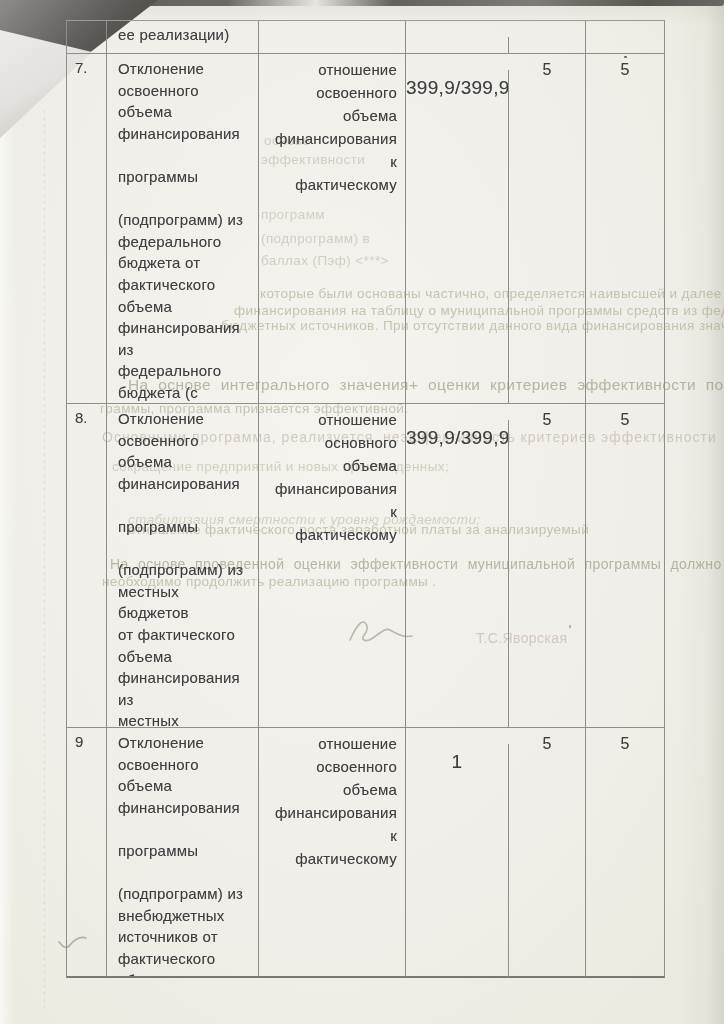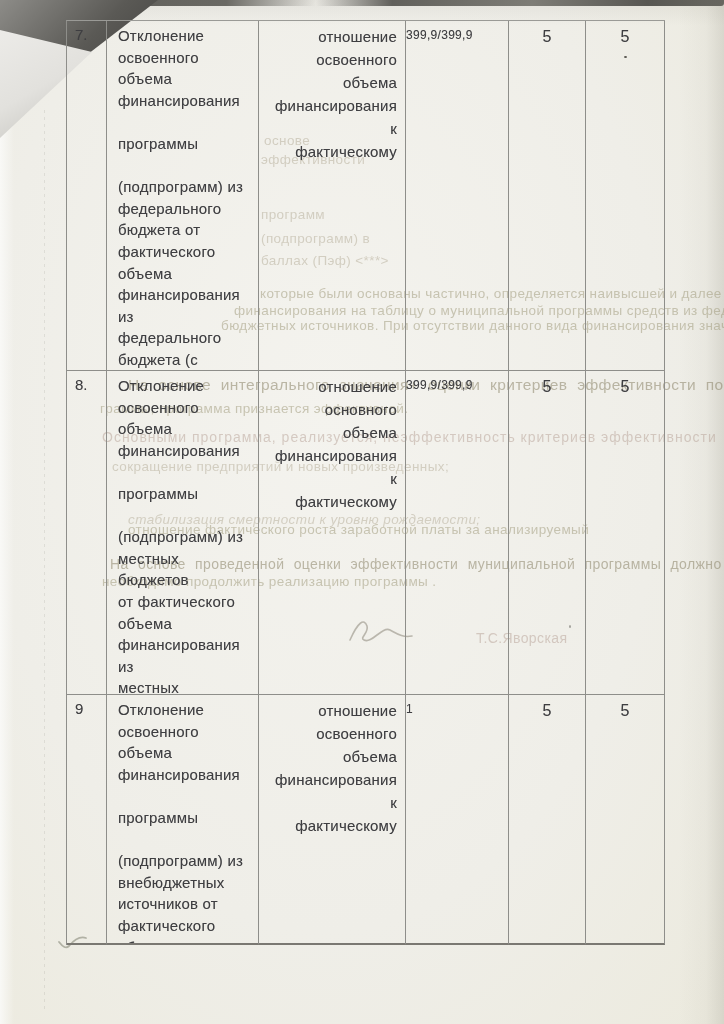--- a/index.html
+++ b/index.html
@@ -57,21 +57,21 @@
   .trow{display:grid;grid-template-columns:40px 152px 147px 103px 77px 79px;}
   .trow>div{border-right:1.4px solid #8e8e8a;border-bottom:1.4px solid #8e8e8a;overflow:hidden;box-sizing:border-box;}
   .r-part{height:33px;}
   .r7{height:350px;}
   .r8{height:324px;}
   .r9{height:250px;}
   .r9>div{border-bottom:2px solid #7a7872;}
   .c-num{padding:5px 3px 0 8px;font-size:15px;}
   .c-crit{padding:4px 6px 0 11px;font-size:15px;line-height:21.6px;white-space:pre-line;letter-spacing:.2px;}
   .c-method{padding:4px 8px 0;font-size:15px;line-height:23px;white-space:pre-line;text-align:right;letter-spacing:.2px;}
-  .c-val{padding-top:7px;font-size:12px;letter-spacing:.3px;}
+  .c-val{padding-top:7px;text-align:center;font-size:19px;letter-spacing:.3px;margin-top:16px;}
   .c-score{padding-top:7px;text-align:center;font-size:16px;}
   .pen{position:absolute;}
   .speck{position:absolute;background:#57554f;border-radius:50%;}
 </style>
 </head>
 <body>
 
 <div class="page">
 
   <div class="top-edge"></div>
@@ -103,20 +103,28 @@
     <path d="M4,30 C12,12 18,8 21,16 C23,23 13,28 18,30 C26,34 36,16 44,20 C50,23 56,28 66,26" fill="none" stroke="rgba(140,134,122,.55)" stroke-width="1.6" stroke-linecap="round"></path>
   </svg>
   <svg class="pen" style="left:56px;top:930px;" width="34" height="26" viewBox="0 0 34 26">
     <path d="M3,12 C7,17 10,19 13,16 C18,10 24,6 30,8" fill="none" stroke="rgba(115,118,100,.5)" stroke-width="1.8" stroke-linecap="round"></path>
   </svg>
   <div class="speck" style="left:624px;top:56px;width:3px;height:2px;"></div>
   <div class="speck" style="left:569px;top:625px;width:2px;height:3px;opacity:.5;"></div>
 
   <div class="doc-table">
 
+    <div class="trow r-part">
+      <div class="c-num"></div>
+      <div class="c-crit" style="padding-top:3px;">ее реализации)</div>
+      <div class="c-method"></div>
+      <div class="c-val"></div>
+      <div class="c-score"></div>
+      <div class="c-score"></div>
+    </div>
 
     <div class="trow r7">
       <div class="c-num">7.</div>
       <div class="c-crit">Отклонение
 освоенного объема
 финансирования
 
 программы
 
 (подпрограмм) из

